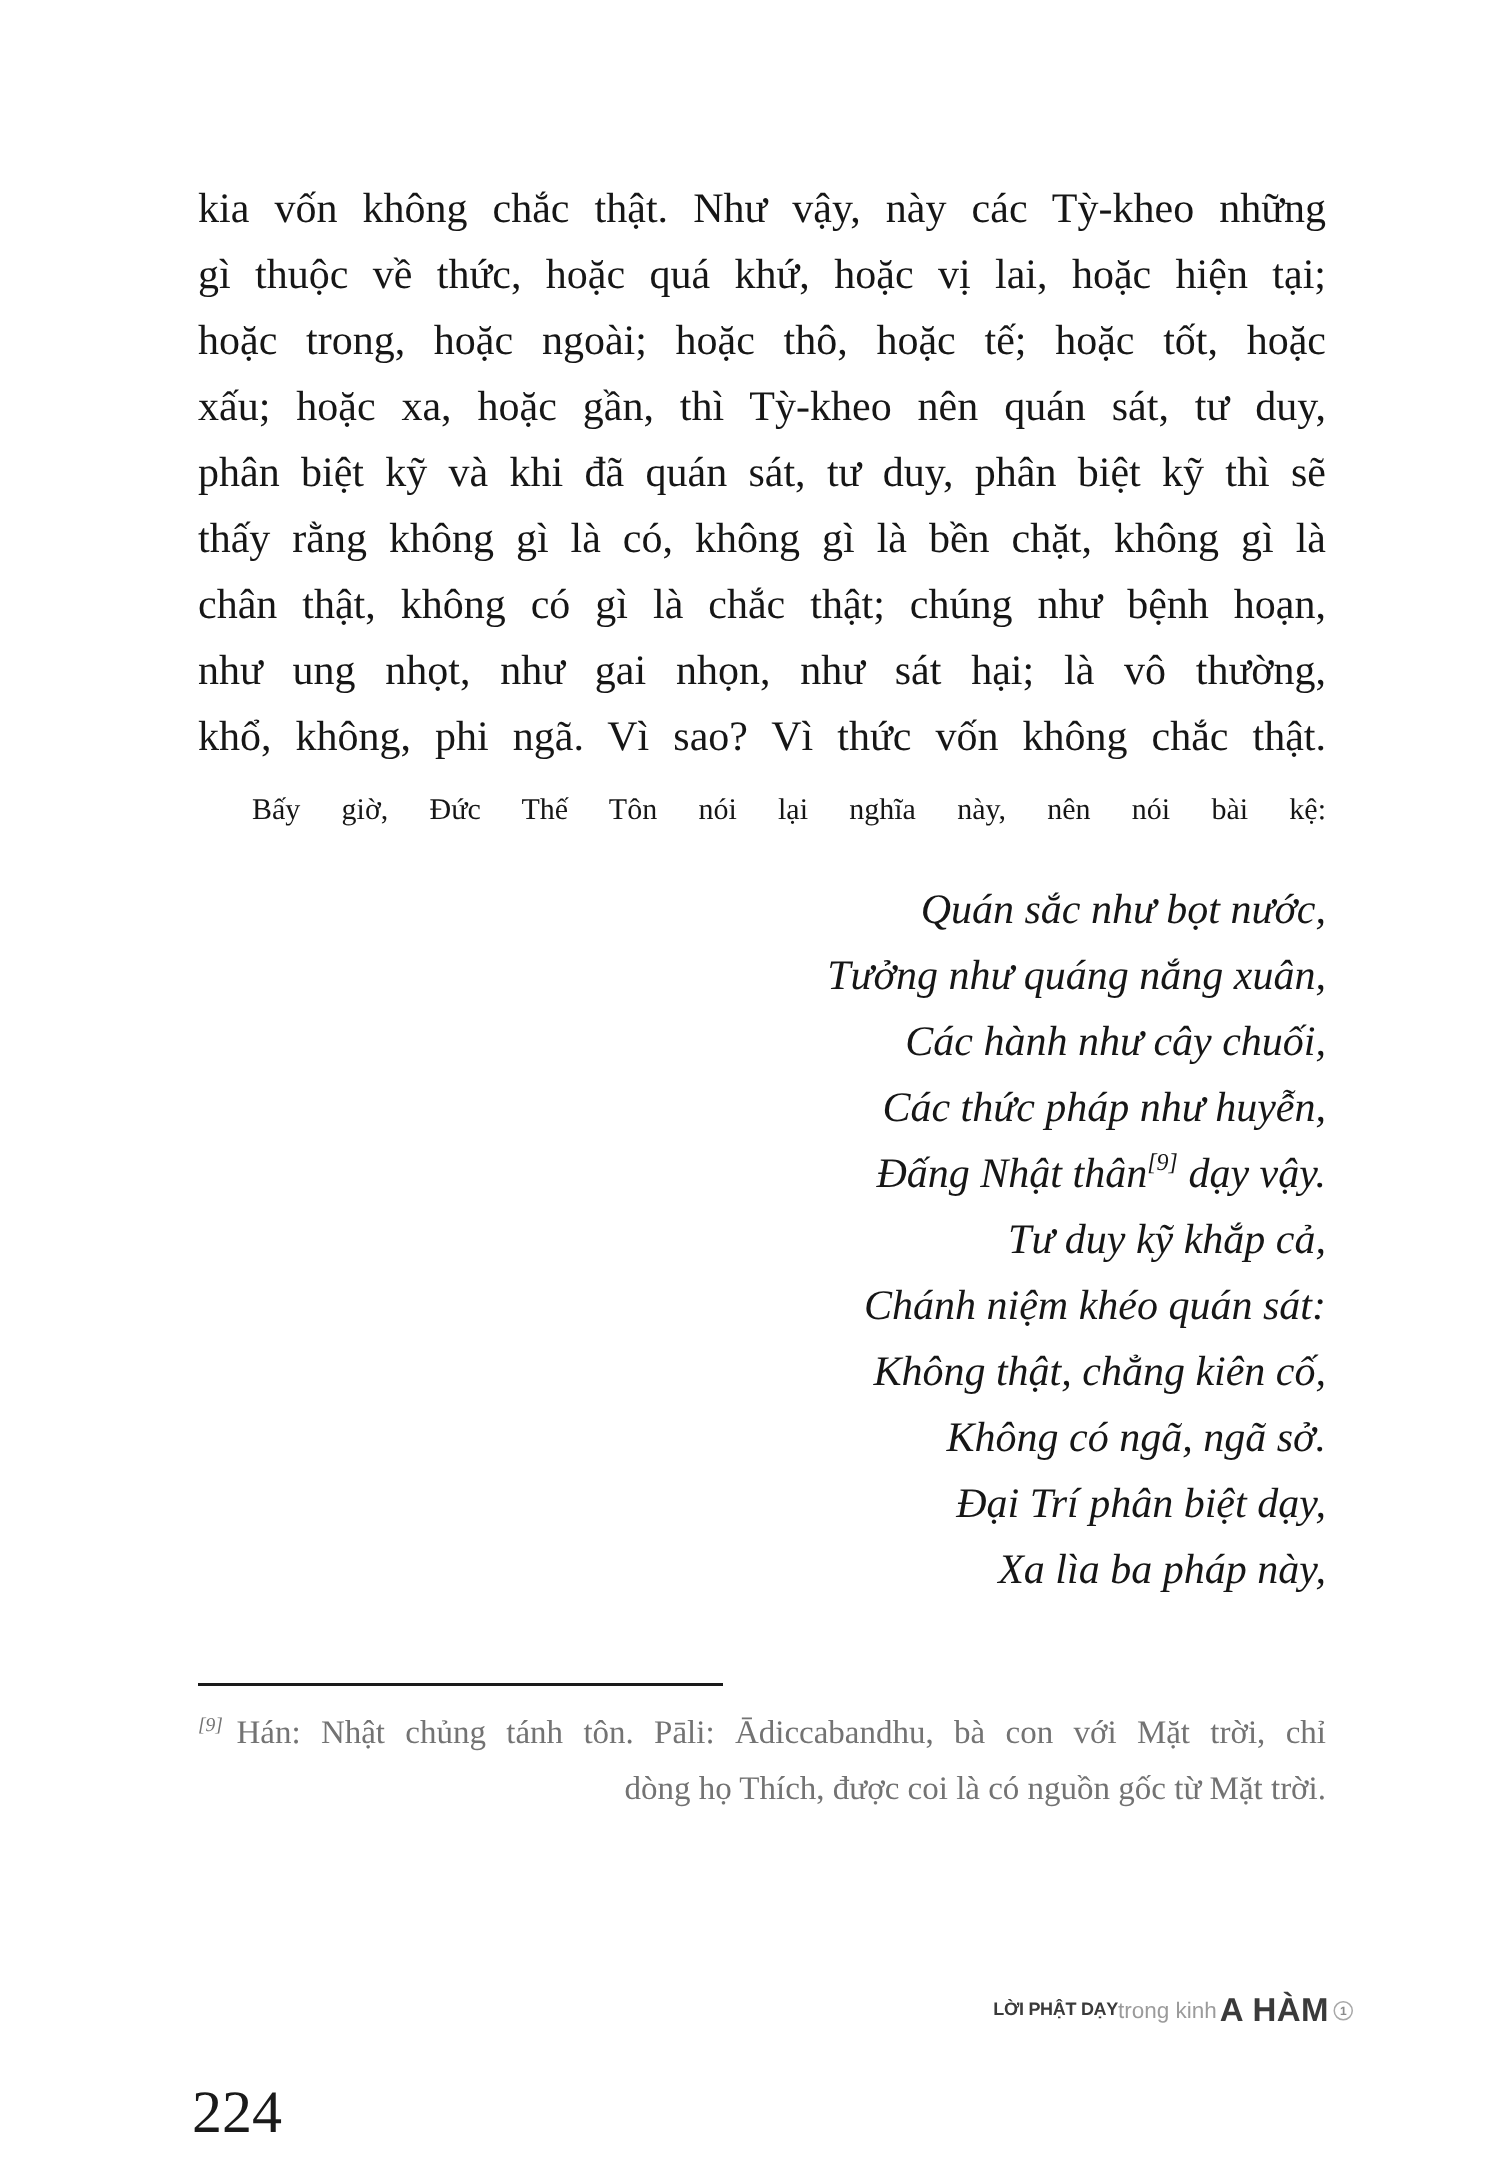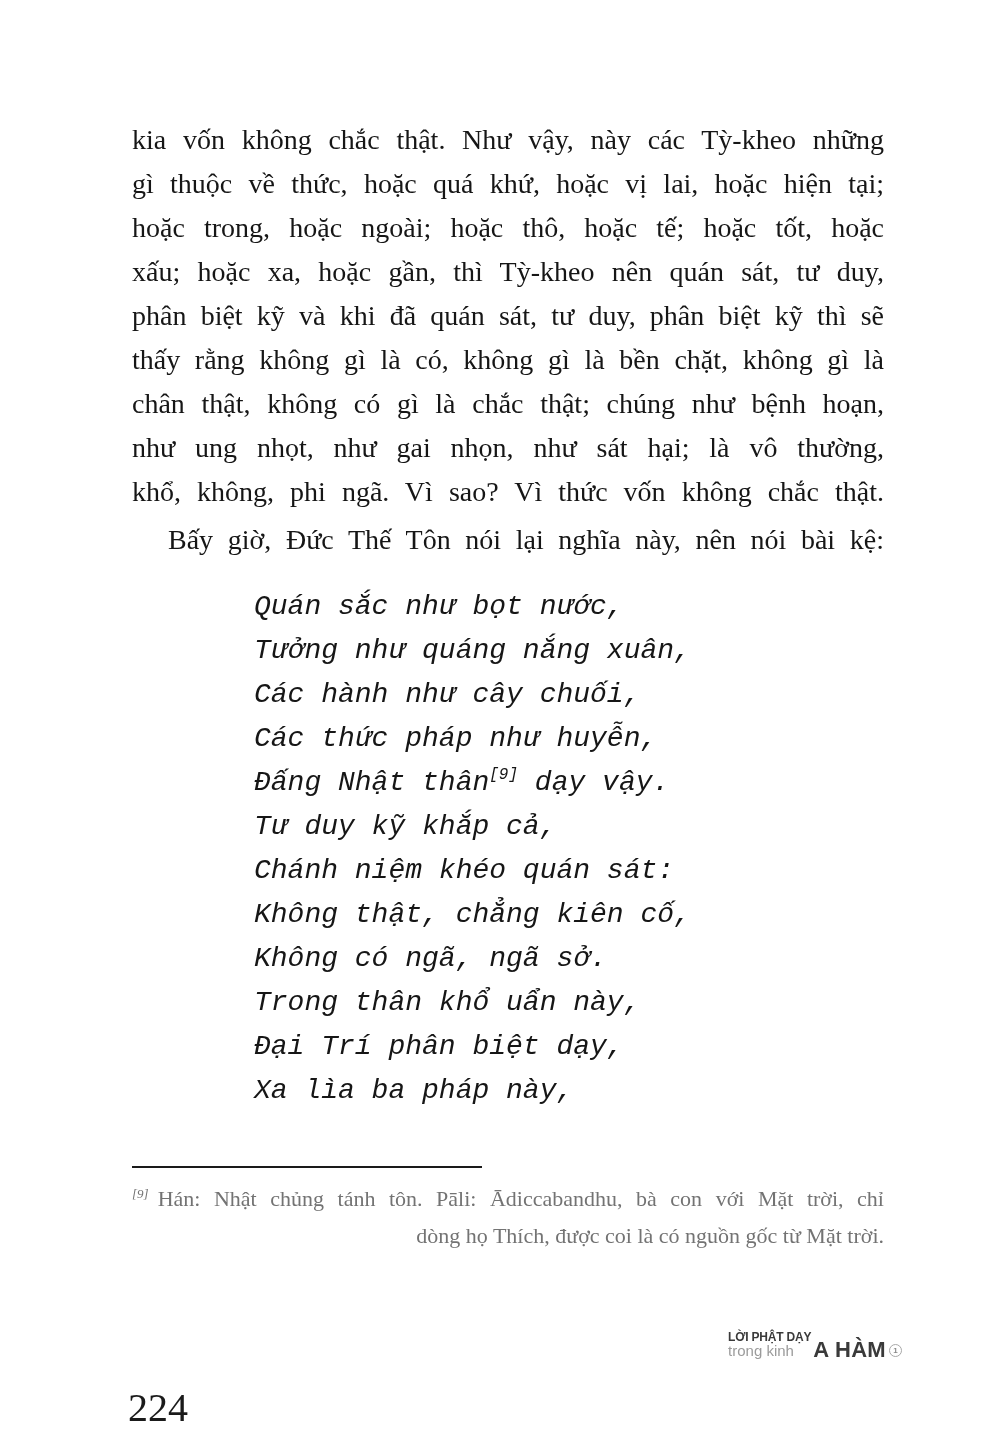--- a/index.html
+++ b/index.html
@@ -22,36 +22,35 @@
   }
   .bline {
     font-size: 28px;
     line-height: 44px;
     text-align: justify;
     text-align-last: justify;
     white-space: normal;
   }
   .lead-in {
     margin-top: 4px;
-    font-size: 28px;
+    font-size: 20px;
     line-height: 44px;
     text-indent: 36px;
     text-align: justify;
     text-align-last: justify;
   }
   .verse {
     margin-top: 23px;
     margin-left: 122px;
     font-style: italic;
   }
   .vline {
     font-size: 28px;
     line-height: 44px;
-    text-align: left;
-    font-family: Liberation Mono, monospace;
+    text-align: right;
   }
   .vsup {
     font-size: 16px;
     line-height: 0;
     position: relative;
     top: -1px;
     vertical-align: super;
   }
   .fn-rule {
     margin-top: 53px;
@@ -90,21 +89,20 @@
   .logo {
     position: absolute;
     right: 117px;
     top: 1331px;
     display: flex;
     align-items: flex-end;
     font-family: "Liberation Sans", "DejaVu Sans", sans-serif;
   }
   .logo-stack {
     display: flex;
-    flex-direction: column;
     align-items: flex-start;
     margin-right: 2px;
   }
   .logo-tagline {
     font-size: 12px;
     font-weight: 700;
     letter-spacing: -0.2px;
     color: #3a3a3a;
     line-height: 1;
   }
@@ -162,21 +160,20 @@
       <div class="vline">Tưởng như quáng nắng xuân,</div>
       <div class="vline">Các hành như cây chuối,</div>
       <div class="vline">Các thức pháp như huyễn,</div>
       <div class="vline">
         <span>Đấng Nhật thân</span><sup class="vsup">[9]</sup><span> dạy vậy.</span>
       </div>
       <div class="vline">Tư duy kỹ khắp cả,</div>
       <div class="vline">Chánh niệm khéo quán sát:</div>
       <div class="vline">Không thật, chẳng kiên cố,</div>
       <div class="vline">Không có ngã, ngã sở.</div>
-      <div class="vline">Trong thân khổ uẩn này,</div>
       <div class="vline">Đại Trí phân biệt dạy,</div>
       <div class="vline">Xa lìa ba pháp này,</div>
     </div>
 
     <div class="fn-rule"></div>
 
     <div class="footnote">
       <div class="fn-line1">
         <sup class="fn-marker">[9]</sup><span>Hán: Nhật chủng tánh tôn. Pāli: Ādiccabandhu, bà con với Mặt trời, chỉ</span>
       </div>

